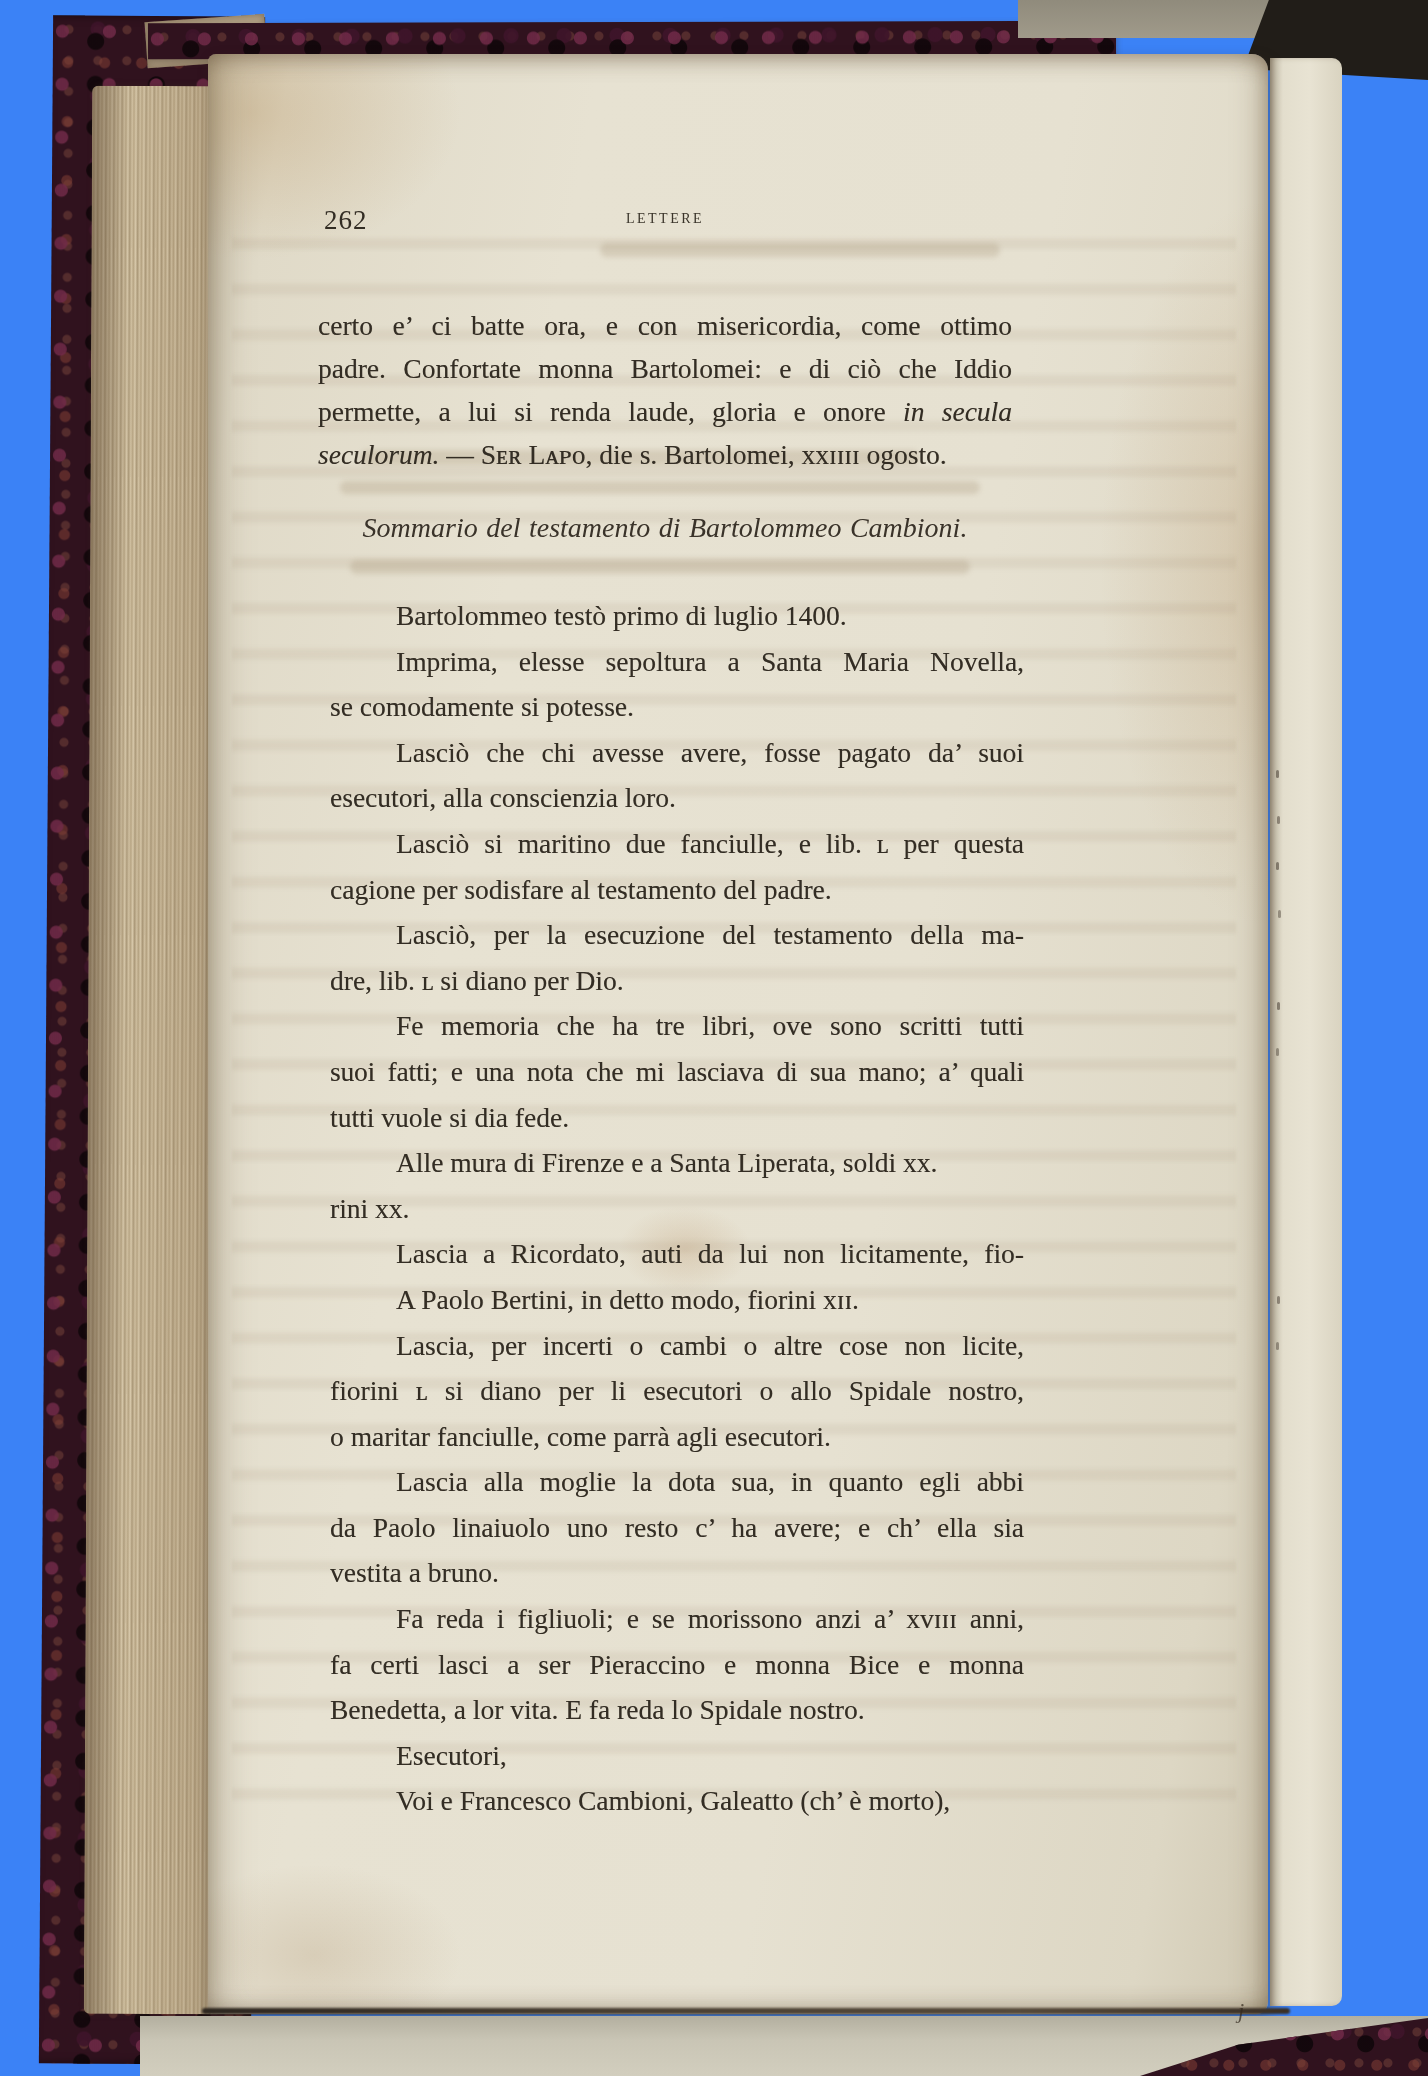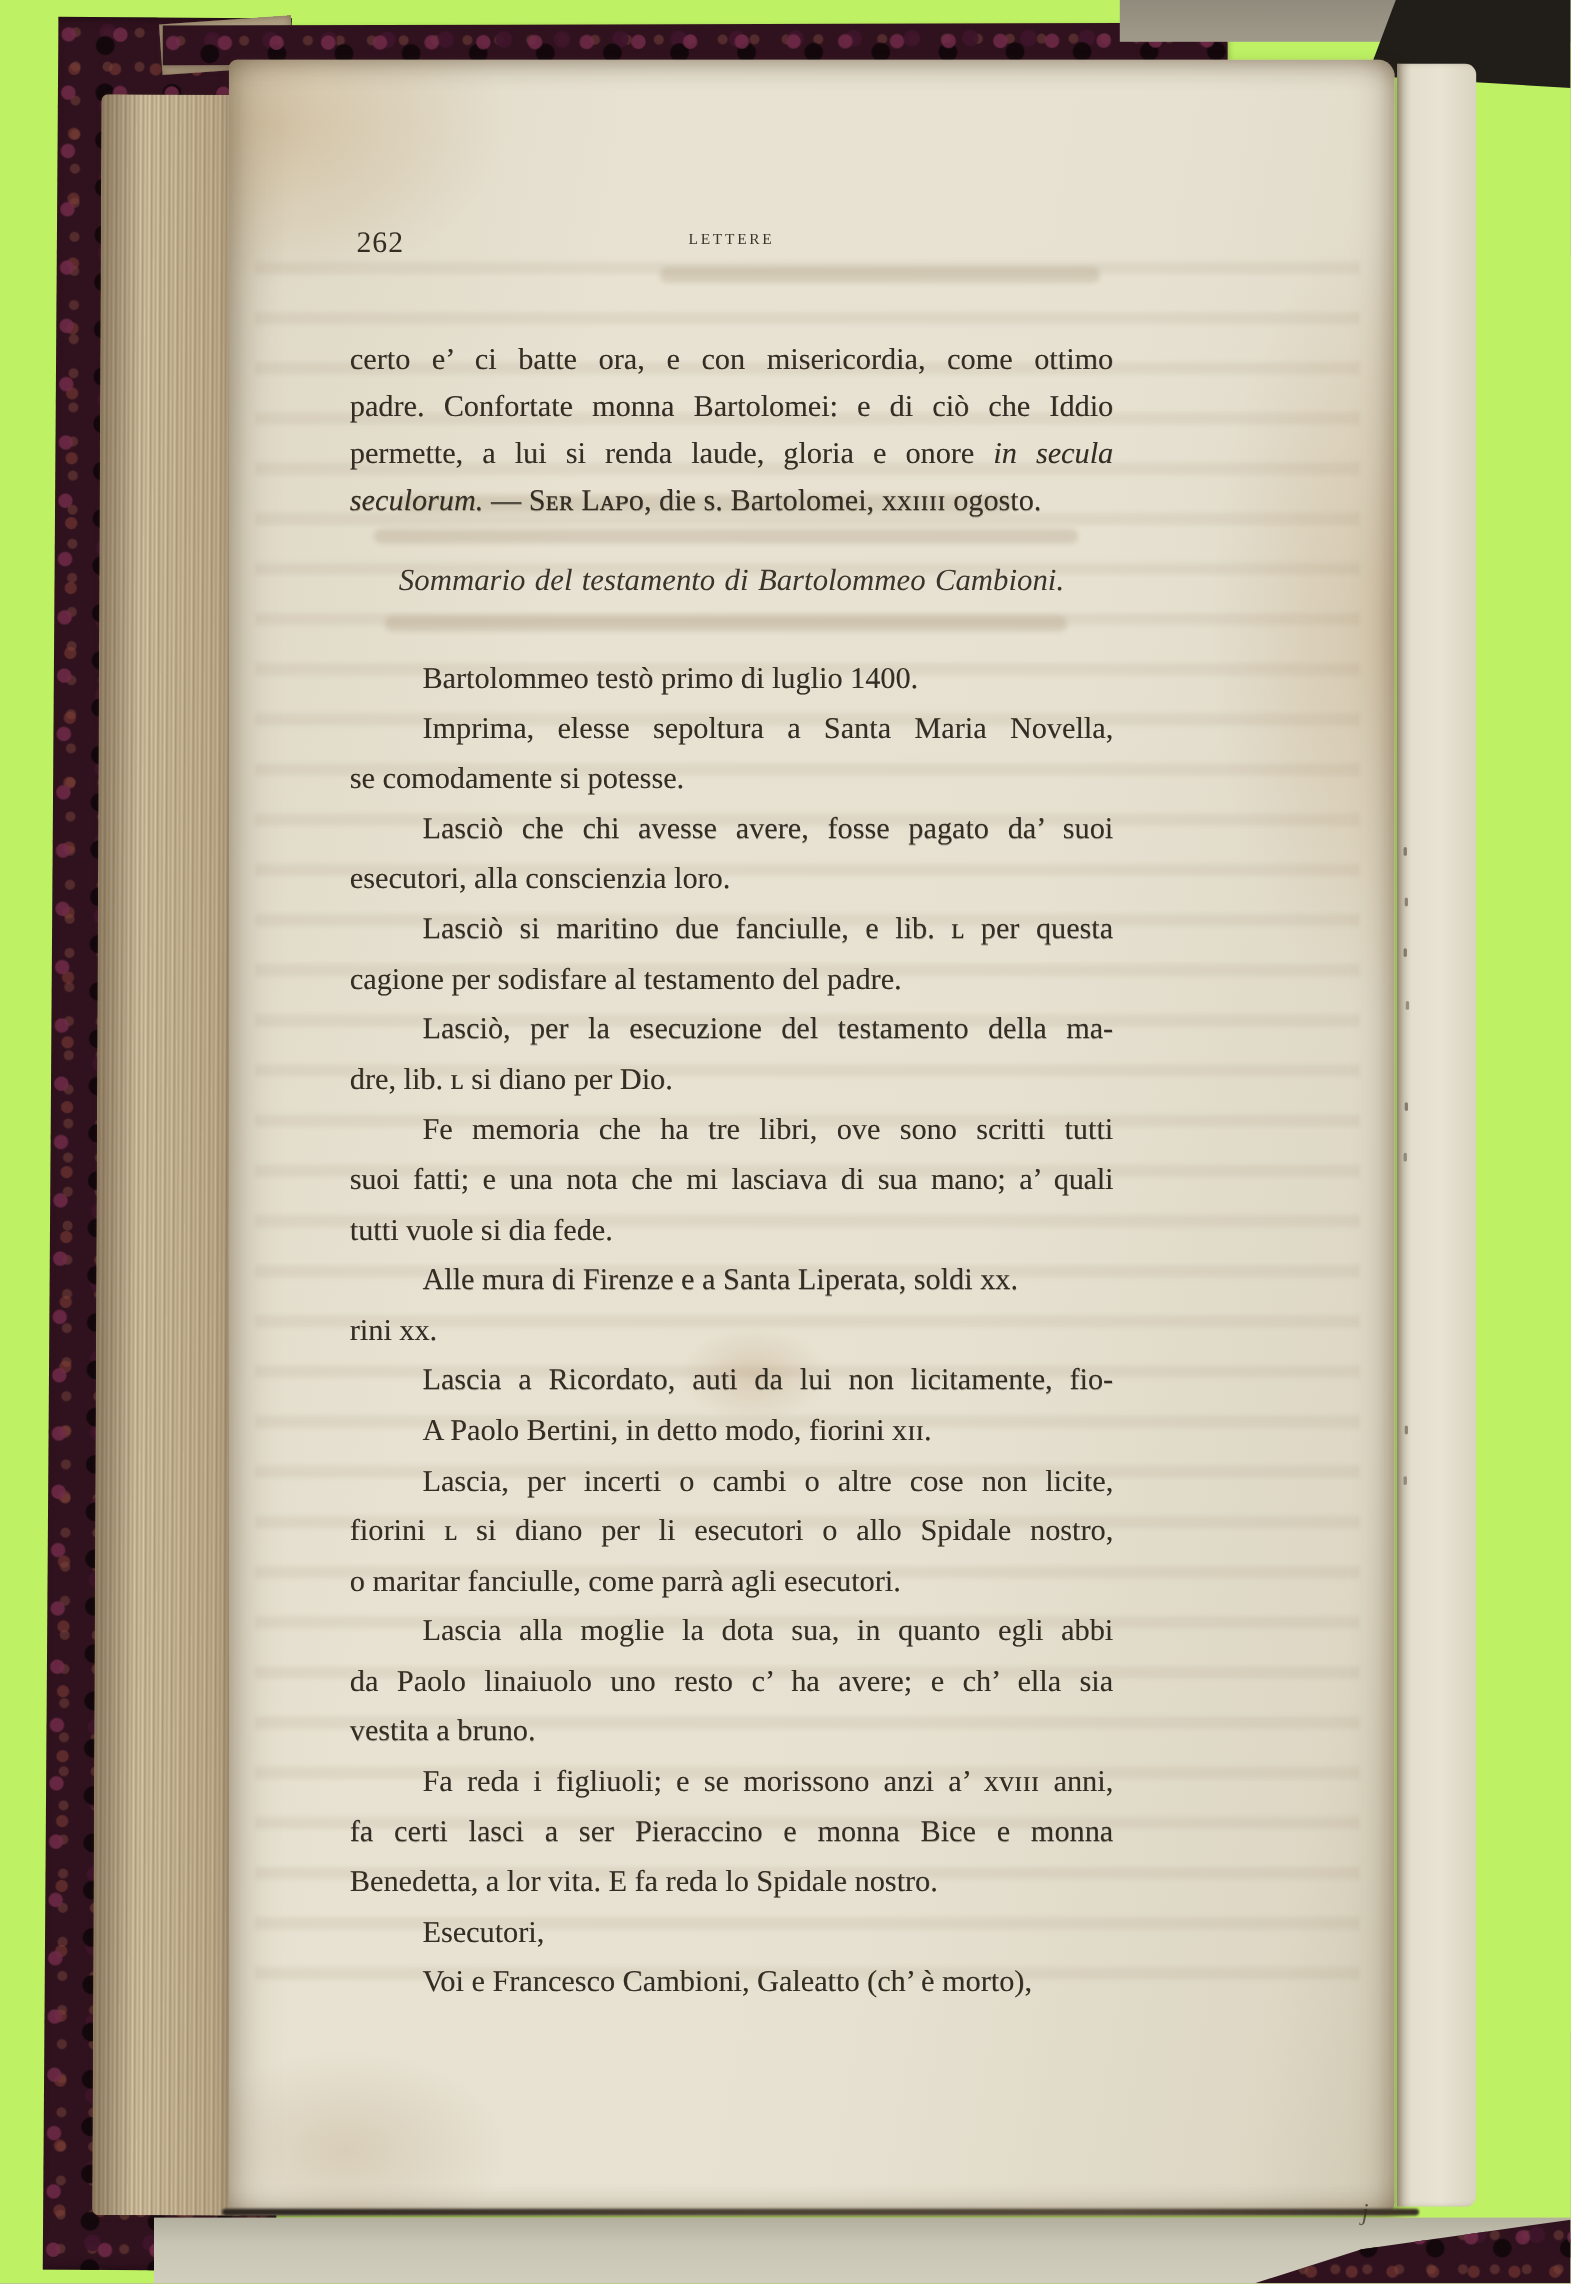--- a/index.html
+++ b/index.html
@@ -1,18 +1,18 @@
 <!DOCTYPE html>
 <html><head>
 <meta charset="utf-8">
 <style>
   html,body{margin:0;padding:0;background:#b8b2a2;}
   .scene{
     position:relative;width:1428px;height:2076px;overflow:hidden;
-    background:#bef264;
+    background:#3b82f6;
     font-family:"Liberation Serif","DejaVu Serif",serif;
   }
   .abs{position:absolute;}
   
   .marble{
     background-color:#30121e;
     background-image:
       radial-gradient(circle at 20% 30%, rgba(112,42,72,.85) 0 6px, transparent 7px),
       radial-gradient(circle at 70% 60%, rgba(18,7,11,.95) 0 8px, transparent 9px),
       radial-gradient(circle at 40% 80%, rgba(128,62,52,.55) 0 5px, transparent 6px),
@@ -81,21 +81,21 @@
     filter:blur(1.4px);
   }
   .smudge{background:rgba(150,126,96,.22);filter:blur(2.5px);border-radius:8px;z-index:2;}
   
   .textcol{left:318px;top:0;width:694px;height:2076px;z-index:3;color:#332d24;}
   .header-row{position:absolute;top:205px;left:0;width:100%;height:34px;}
   .pageno{position:absolute;left:6px;top:0;font-size:27px;letter-spacing:1px;}
   .runtitle{position:absolute;left:0;right:0;top:6px;text-align:center;font-size:14px;letter-spacing:2.5px;color:#3a342a;font-family:Liberation Serif, serif;}
   .letter-para{position:absolute;top:276px;left:0;width:694px;line-height:43px;font-size:27.5px;margin-top:28px;}
   .section-heading{position:absolute;top:512px;left:0;width:694px;text-align:center;font-style:italic;font-size:28px;color:#3a332a;word-spacing:1.5px;}
-  .body-text{position:absolute;top:593px;left:0;width:694px;line-height:45.6px;font-size:27.5px;}
+  .body-text{position:absolute;top:593px;left:12px;width:694px;line-height:45.6px;font-size:27.5px;}
   .ln{min-height:1em;text-shadow:.3px .3px .3px rgba(50,40,30,.35);}
   .j{text-align:justify;text-align-last:justify;}
   .ind{text-indent:66px;}
   .tight{word-spacing:-2.5px;letter-spacing:-.2px;}
   em{font-style:italic;}
   .edge-mark{left:1238px;top:1998px;z-index:3;font-style:italic;font-size:22px;color:rgba(50,40,28,.7);}
 </style>
 </head>
 <body>
 

